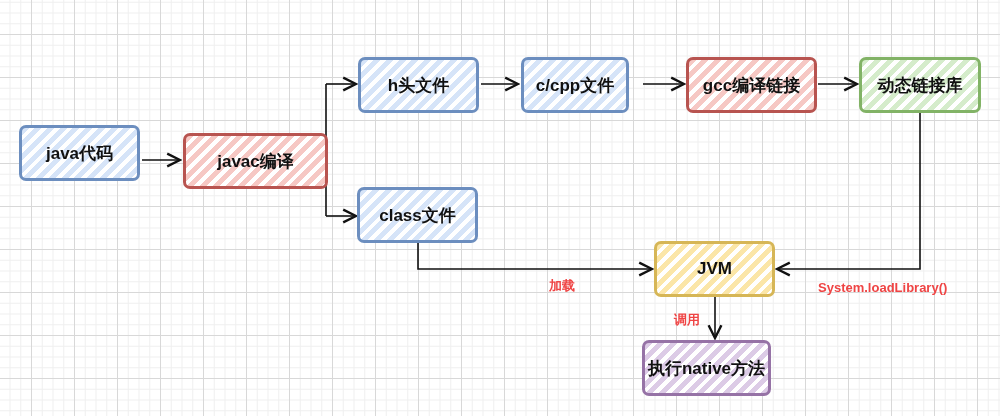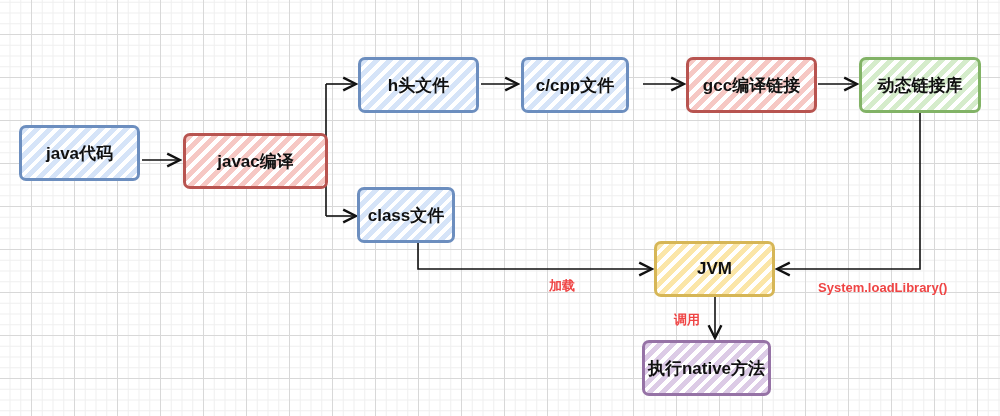--- a/index.html
+++ b/index.html
@@ -59,21 +59,21 @@
   </div>
 <div class="node blue" style="left:521px;top:57px;width:108px;height:56px;">
     <span>c/cpp文件</span>
   </div>
 <div class="node red" style="left:686px;top:57px;width:131px;height:56px;">
     <span>gcc编译链接</span>
   </div>
 <div class="node green" style="left:859px;top:57px;width:122px;height:56px;">
     <span>动态链接库</span>
   </div>
-<div class="node blue" style="left:357px;top:187px;width:98px;height:56px;">
+<div class="node blue" style="left:357px;top:187px;width:121px;height:56px;">
     <span>class文件</span>
   </div>
 <div class="node yellow" style="left:654px;top:241px;width:121px;height:56px;">
     <span>JVM</span>
   </div>
 <div class="node purple" style="left:642px;top:340px;width:129px;height:56px;">
     <span>执行native方法</span>
   </div>
 
 <div class="label" style="left:549px;top:277px;">加载</div>

